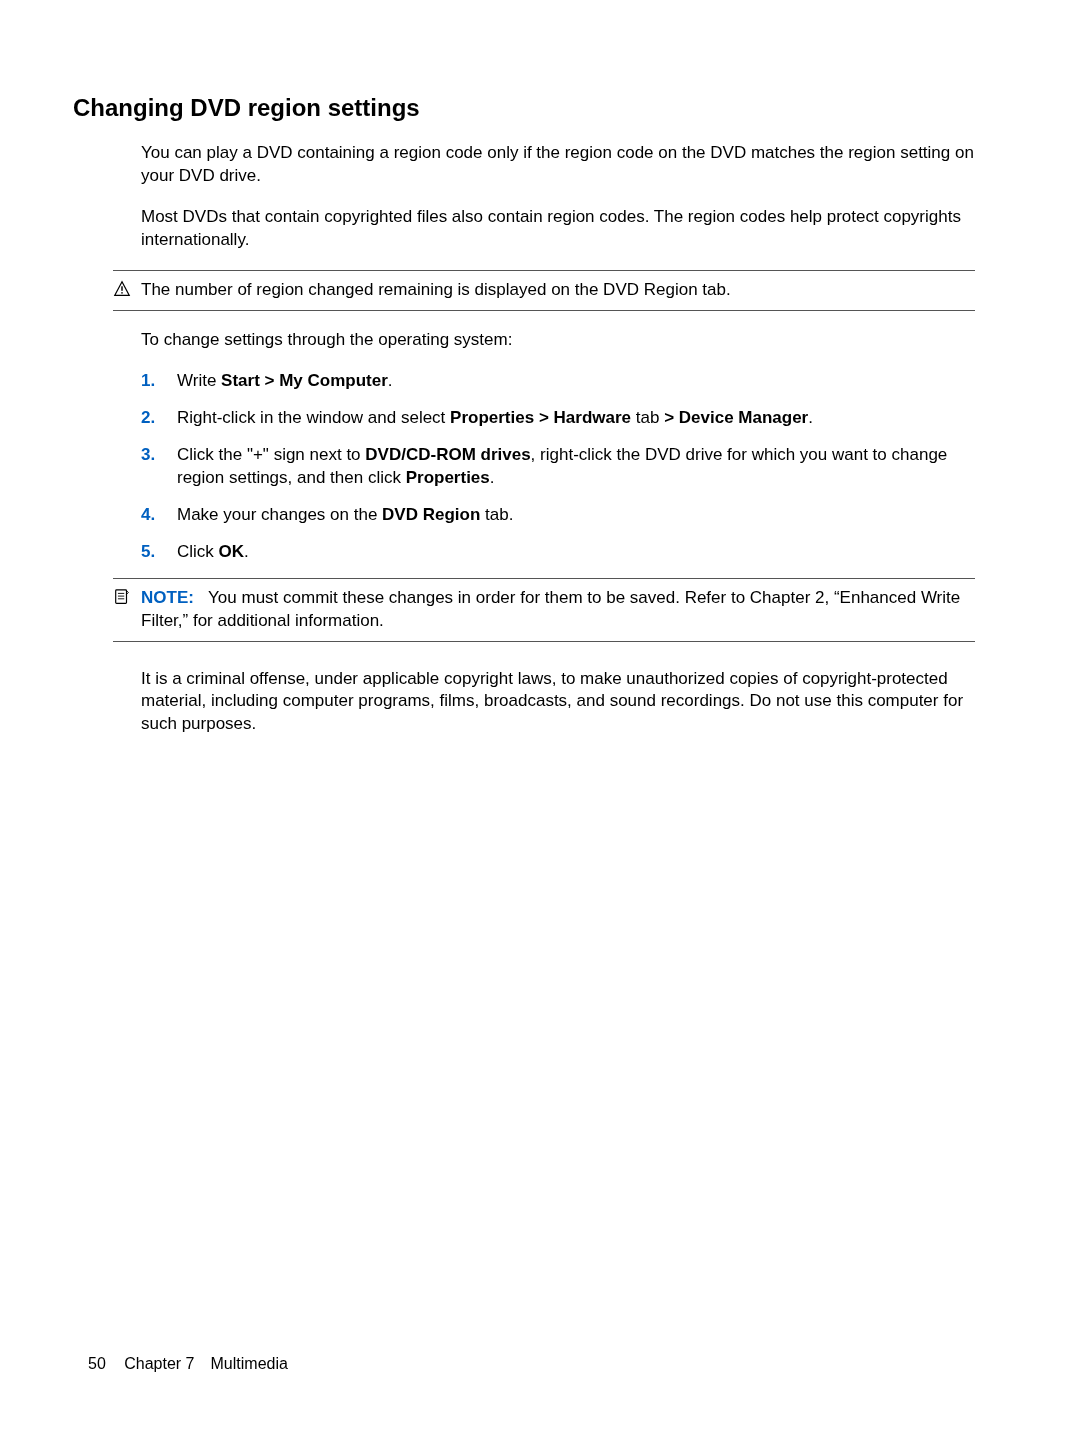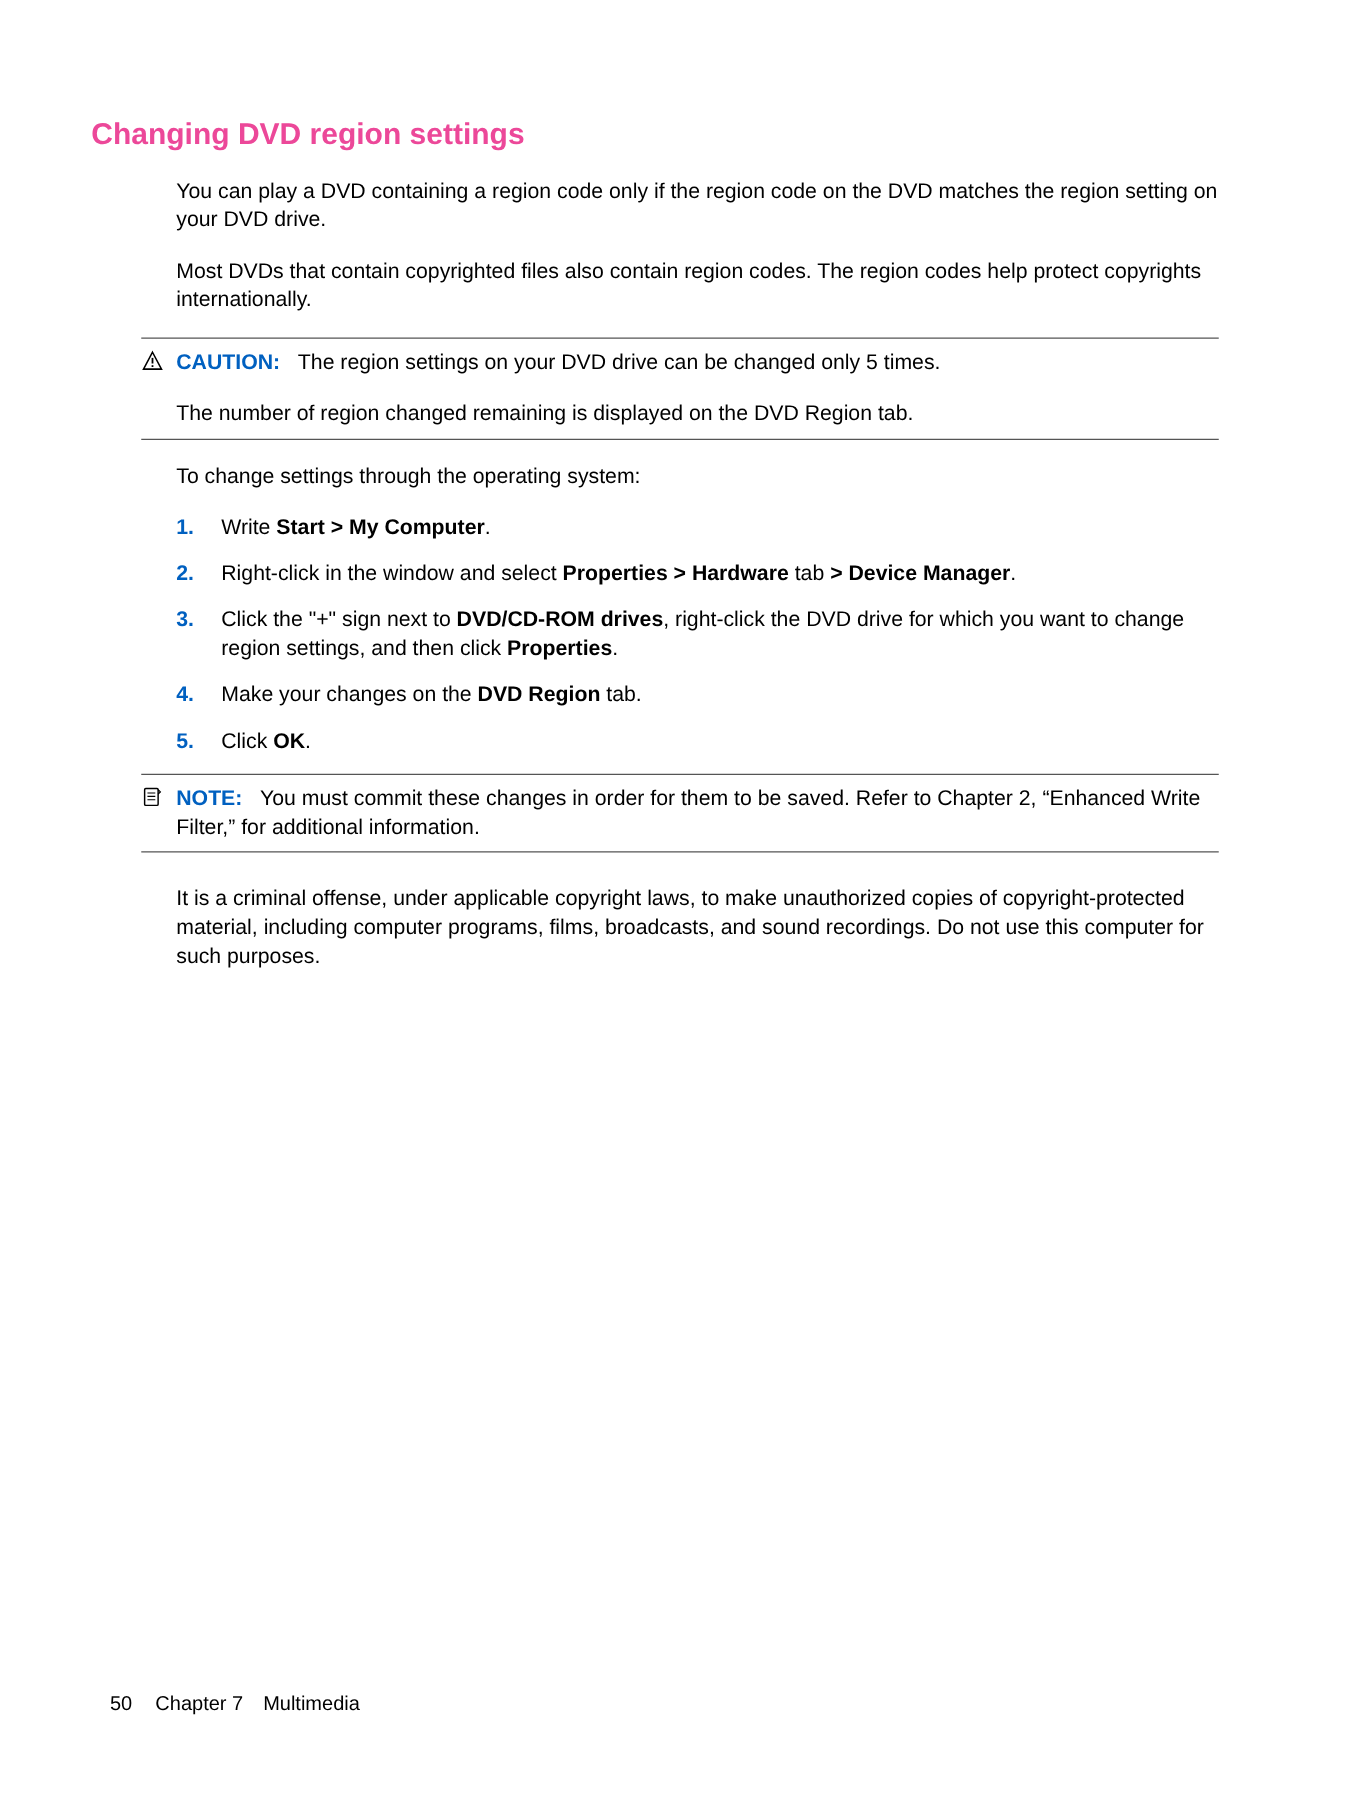--- a/index.html
+++ b/index.html
@@ -10,21 +10,21 @@
       height: 1437px;
       background: #fff;
       color: #000;
       position: relative;
       line-height: 1.35;
     }
     .page {
       padding: 92px 105px 0 73px;
     }
     .h2 {
-      color: #ec4899;
+      color: #000000;
       font-size: 24px;
       font-weight: bold;
       margin-bottom: 18px;
     }
     .body-indent {
       margin-left: 68px;
     }
     .para {
       margin-bottom: 18px;
     }
@@ -91,23 +91,20 @@
 
     <div class="callout">
       <span class="ico">
         <svg viewBox="0 0 20 20" width="18" height="18">
             <path d="M10 2 L18 17 L2 17 Z" fill="none" stroke="#000" stroke-width="1.4"></path>
             <rect x="9.2" y="7" width="1.6" height="5" fill="#000"></rect>
             <rect x="9.2" y="13.5" width="1.6" height="1.6" fill="#000"></rect>
           </svg>
       </span>
       <div class="callout-inner">
-        <p class="para">
-          <span class="caution-label">CAUTION:</span>&nbsp;&nbsp;&nbsp;<span>The region settings on your DVD drive can be changed only 5 times.</span>
-        </p>
         <p>The number of region changed remaining is displayed on the DVD Region tab.</p>
       </div>
     </div>
 
     <div class="body-indent">
       <p class="para">To change settings through the operating system:</p>
     </div>
 
     <div class="steps">
       <div class="step">

